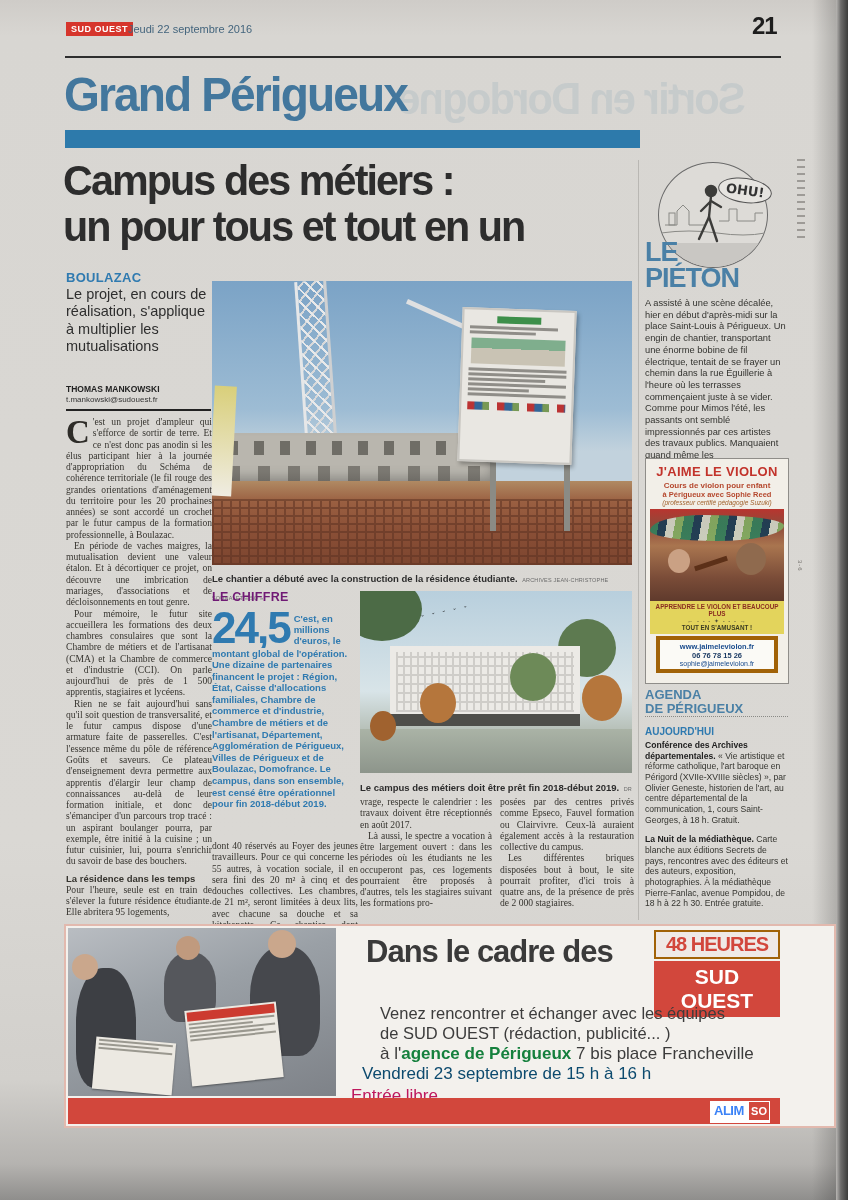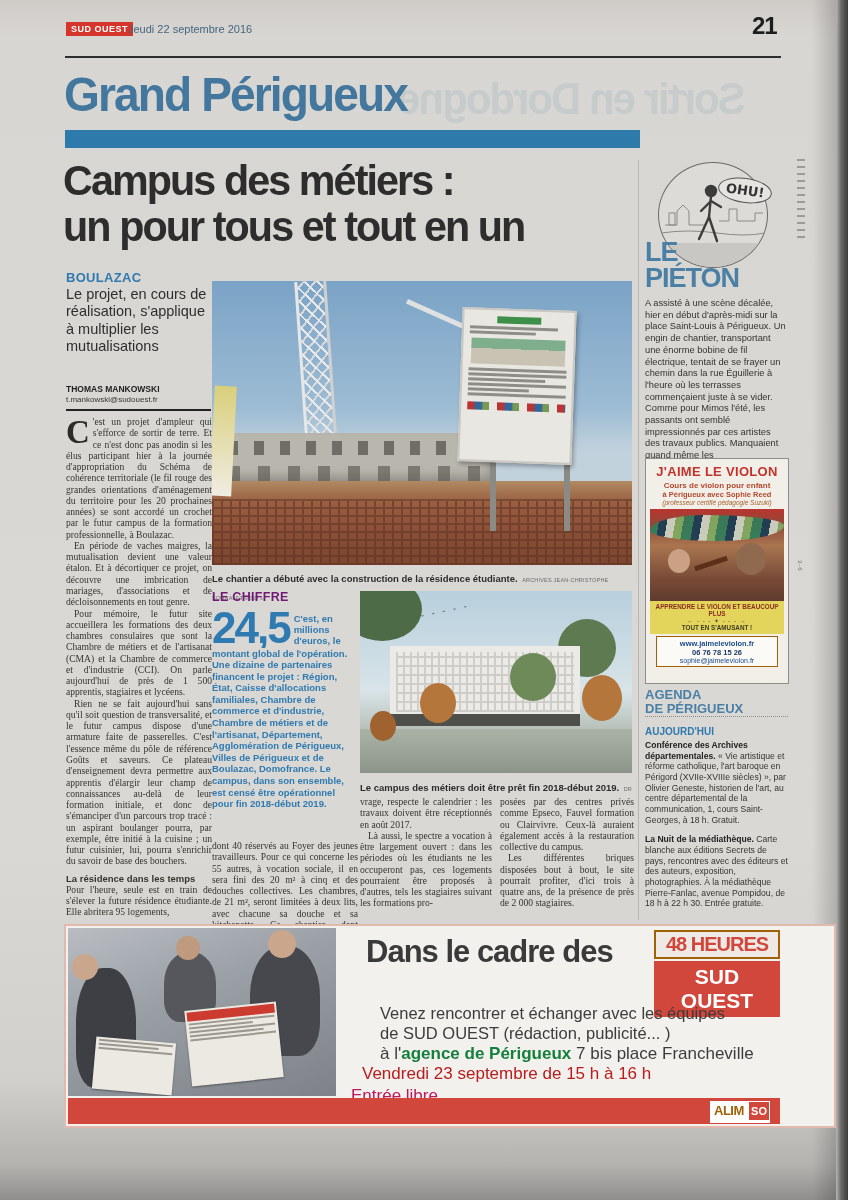--- a/index.html
+++ b/index.html
@@ -118,21 +118,21 @@
   .vad-photo{margin:3px 4px 0;height:92px;position:relative;overflow:hidden;
       background:linear-gradient(180deg,#b8352f 0%,#8f4a3a 18%,#a9754f 40%,#7a4c38 75%,#5f3a2c 100%);}
   .vad-swirl{position:absolute;left:0;top:6px;width:100%;height:26px;
       background:repeating-linear-gradient(100deg,#2f7f5c 0 10px,#163c55 10px 18px,#cfd8c9 18px 26px,#7fae62 26px 34px);
       border-radius:40% 60% 50% 50%/60% 40% 60% 40%;opacity:.9;}
   .vad-head{position:absolute;border-radius:50%;background:#caa184;}
   .vad-yellow{margin:0 4px;background:#e3d45c;padding:2px 2px 3px;}
   .vad-yellow .y1{color:#8a2d20;font-weight:bold;font-size:6.3px;text-align:center;}
   .vad-yellow .dash{color:#4a4a36;font-size:6px;text-align:center;letter-spacing:1px;}
   .vad-yellow .y2{color:#3c3c22;font-weight:bold;font-size:6.3px;text-align:center;}
-  .vad-contact{margin:2px 10px 0;background:#fbfaf6;border:1px solid #a16207;padding:2px 0;text-align:center;}
+  .vad-contact{margin:2px 10px 0;background:#fbfaf6;border:4px solid #a16207;padding:2px 0;text-align:center;}
   .vad-contact .c1{color:#184a8c;font-weight:bold;font-size:7.5px;}
   .vad-contact .c2{color:#1b3a63;font-weight:bold;font-size:7.5px;}
   .vad-contact .c3{color:#184a8c;font-size:7px;}
 
   .agenda-title{position:absolute;left:645px;top:688px;color:#4a80a6;font-weight:bold;font-size:13px;line-height:1.1;}
   .agenda-dots{position:absolute;left:645px;top:716px;width:143px;border-top:1.5px dotted #8a8a86;}
   .agenda-today{position:absolute;left:645px;top:726px;color:#2f7ab0;font-weight:bold;font-size:10px;}
   .agenda-body{position:absolute;left:645px;top:740px;width:144px;color:#34342f;font-size:8.6px;line-height:1.24;}
   .agenda-body b{color:#222;}
   .agenda-body .item{margin-bottom:9px;}
@@ -148,26 +148,26 @@
   .news .nl{height:2px;background:#9a988f;margin:2px 3px;}
   .ad-title{position:absolute;left:300px;top:8px;color:#3a3a3a;font-size:31px;font-weight:bold;letter-spacing:-1px;}
   .ad-badge{position:absolute;left:588px;top:4px;width:126px;text-align:center;}
   .ad-badge .b1{background:#efe9e6;border:2px solid #a16207;color:#d2473c;font-weight:bold;
       font-size:20px;letter-spacing:-1px;padding:1px 0;}
   .ad-badge .b2{background:#d2473c;color:#fff;font-weight:bold;font-size:21px;letter-spacing:0;
       padding:2px 0;margin-top:2px;border:2px solid #d2473c;}
   .ad-line1{position:absolute;left:314px;top:78px;width:420px;color:#3c3c3c;font-size:16.5px;line-height:1.2;}
   .ad-place{position:absolute;left:314px;top:118px;font-size:17px;color:#3c3c3c;}
   .ad-place .red{color:#15803d;margin-top:16px;}
-  .ad-date{position:absolute;left:296px;top:138px;font-size:17px;color:#b91c1c;}
+  .ad-date{position:absolute;left:296px;top:138px;font-size:17px;color:#0c4a6e;}
   .ad-free{position:absolute;left:285px;top:160px;font-size:17px;color:#be185d;}
   .ad-redbar{position:absolute;left:2px;bottom:2px;width:712px;height:26px;background:#d2473c;}
   .ad-redbar .txt{position:absolute;left:16px;top:5px;color:#fff;font-weight:bold;font-size:14.5px;letter-spacing:.2px;}
   .alim{position:absolute;right:10px;top:3px;width:58px;height:20px;background:#fff;border:1px solid #fff;}
-  .alim .a1{position:absolute;left:3px;top:1px;color:#a16207;font-weight:bold;font-size:13px;letter-spacing:-.5px;}
+  .alim .a1{position:absolute;left:3px;top:1px;color:#3b82f6;font-weight:bold;font-size:13px;letter-spacing:-.5px;}
   .alim .a2{position:absolute;right:0;top:0;width:20px;height:18px;background:#d2473c;color:#fff;
       font-weight:bold;font-size:11px;text-align:center;line-height:18px;}
 
   .vmark{position:absolute;color:#55514d;font-size:6px;letter-spacing:1px;transform:rotate(90deg);
       transform-origin:left top;opacity:.8;}
   .tickmarks{position:absolute;left:797px;top:158px;width:8px;height:80px;
       background:repeating-linear-gradient(0deg,#6d6a66 0 2px,transparent 2px 7px);opacity:.55;}
 </style>
 </head>
 <body>

